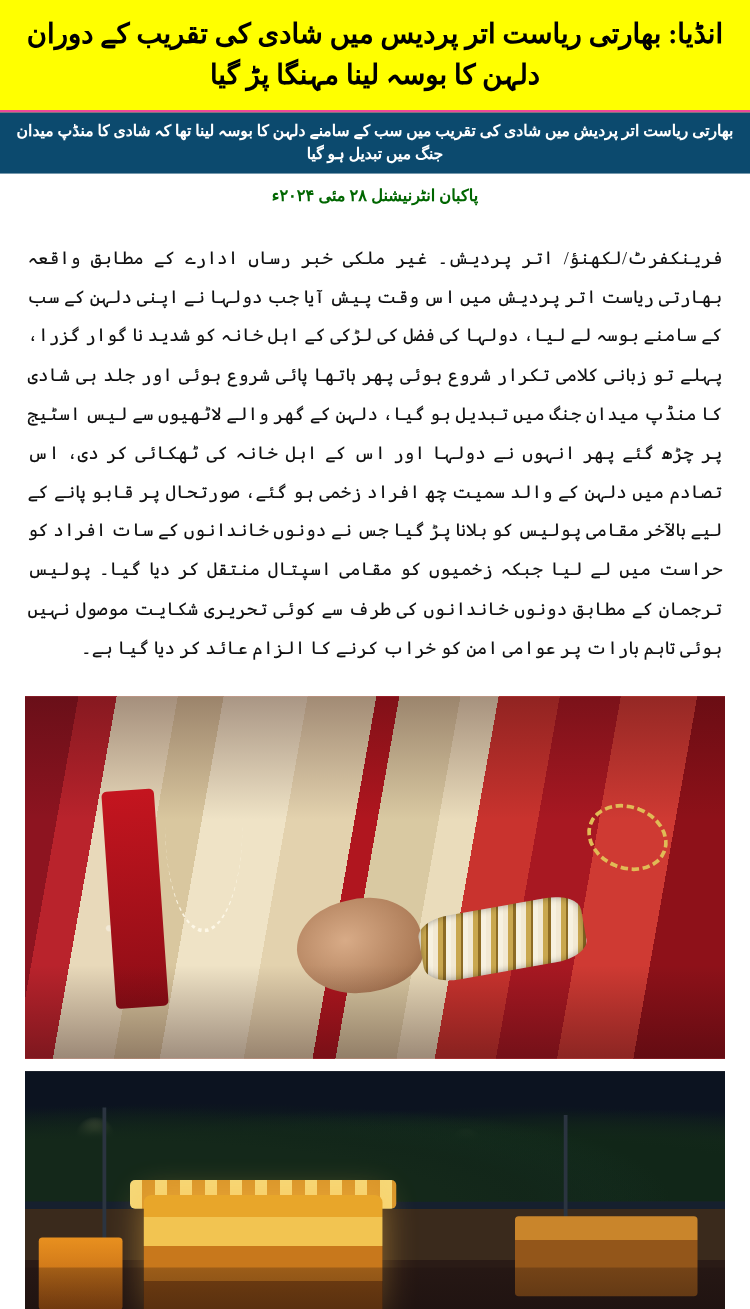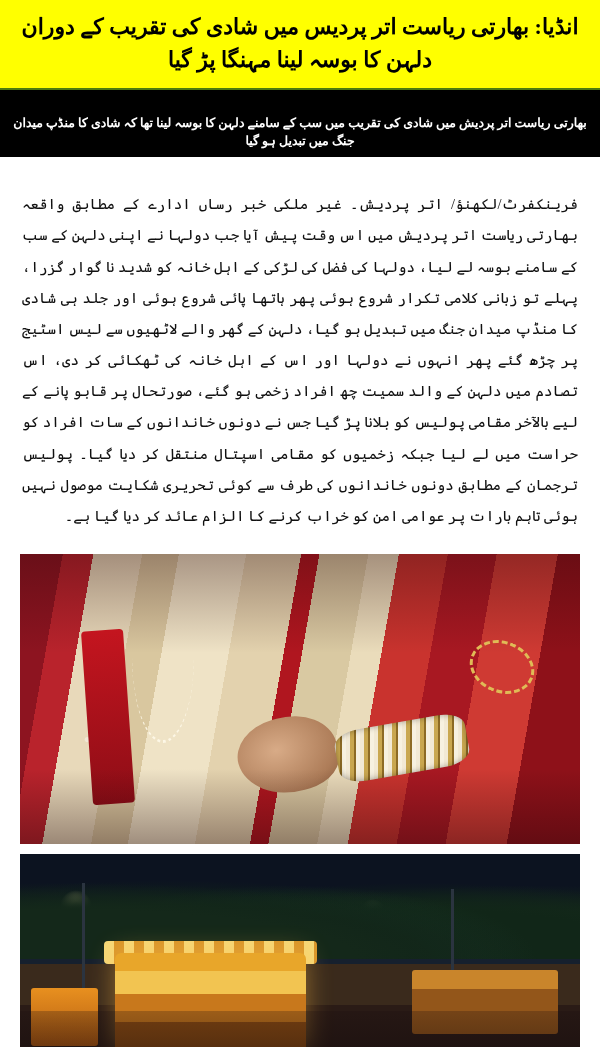--- a/index.html
+++ b/index.html
@@ -17,37 +17,37 @@
     width: 600px;
     position: relative;
     background: #ffffff;
     overflow: hidden;
   }
 
   
   .headline-banner {
     background: #ffff00;
     padding: 10px 14px 12px 14px;
-    border-bottom: 2px solid #4d7c0f;
+    border-bottom: 2px solid #ec4899;
   }
   .headline {
     direction: rtl;
     text-align: center;
     font-family: "Liberation Serif", serif;
     font-weight: bold;
     font-size: 22px;
     line-height: 1.5;
     color: #000000;
     letter-spacing: 0px;
   }
 
   
   .subhead-strip {
-    background: #000000;
-    padding: 24px 10px 7px 10px;
+    background: #0c4a6e;
+    padding: 6px 10px 7px 10px;
   }
   .subhead {
     direction: rtl;
     text-align: center;
     font-family: "Liberation Serif", serif;
     font-weight: bold;
     font-size: 12.5px;
     line-height: 1.45;
     color: #ffffff;
   }
@@ -225,20 +225,21 @@
 
   <div class="headline-banner">
     <div class="headline">انڈیا:  بھارتی ریاست اتر پردیس میں شادی کی تقریب کے دوران دلہن کا بوسہ لینا مہنگا پڑ گیا</div>
   </div>
 
   <div class="subhead-strip">
     <div class="subhead">بھارتی ریاست اتر پردیش میں شادی کی تقریب میں سب کے سامنے دلہن کا بوسہ لینا تھا کہ شادی کا منڈپ میدان جنگ میں تبدیل ہو گیا</div>
   </div>
 
   <div class="byline-block">
+    <div class="dateline">پاکبان انٹرنیشنل ۲۸ مئی ۲۰۲۴ء</div>
   </div>
 
   <div class="article-body">
     <p>فرینکفرٹ/لکھنؤ/ اتر پردیش۔ غیر ملکی خبر رساں ادارے کے مطابق واقعہ بھارتی ریاست اتر پردیش میں اس وقت پیش آیا جب دولہا نے اپنی دلہن کے سب کے سامنے بوسہ لے لیا، دولہا کی فضل کی لڑکی کے اہل خانہ کو شدید نا گوار گزرا، پہلے تو زبانی کلامی تکرار شروع ہوئی پھر ہاتھا پائی شروع ہوئی اور جلد ہی شادی کا منڈپ میدان جنگ میں تبدیل ہو گیا، دلہن کے گھر والے لاٹھیوں سے لیس اسٹیج پر چڑھ گئے  پھر انہوں نے دولہا اور اس کے اہل خانہ کی ٹھکائی کر دی، اس تصادم میں دلہن کے والد سمیت چھ افراد زخمی ہو گئے، صورتحال پر قابو پانے کے لیے بالآخر مقامی پولیس کو بلانا پڑ گیا جس نے دونوں خاندانوں کے سات افراد کو حراست میں لے لیا جبکہ زخمیوں کو مقامی اسپتال منتقل کر دیا گیا۔ پولیس ترجمان کے مطابق دونوں خاندانوں کی طرف سے کوئی تحریری شکایت موصول نہیں ہوئی تاہم بارات پر عوامی امن کو خراب کرنے کا الزام عائد کر دیا گیا ہے۔</p>
   </div>
 
   <div class="photo-wrap">
     <div class="photo photo-wedding-couple">
       <div class="shade-top"></div>
       <div class="red-sash"></div>

